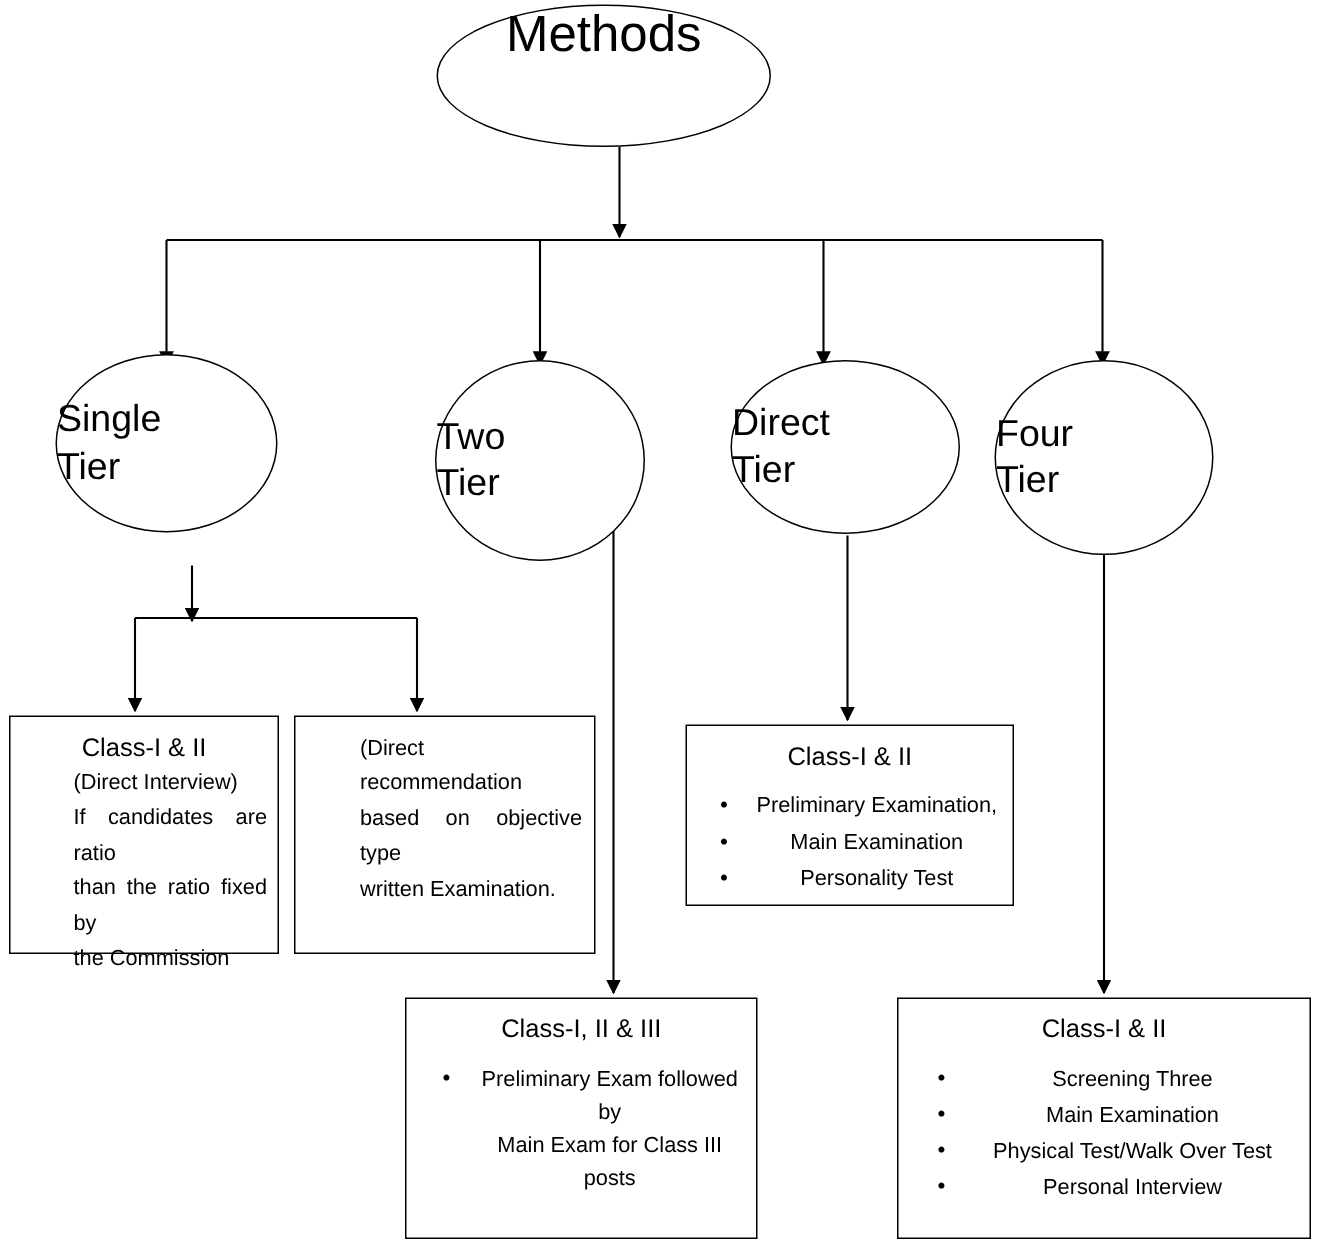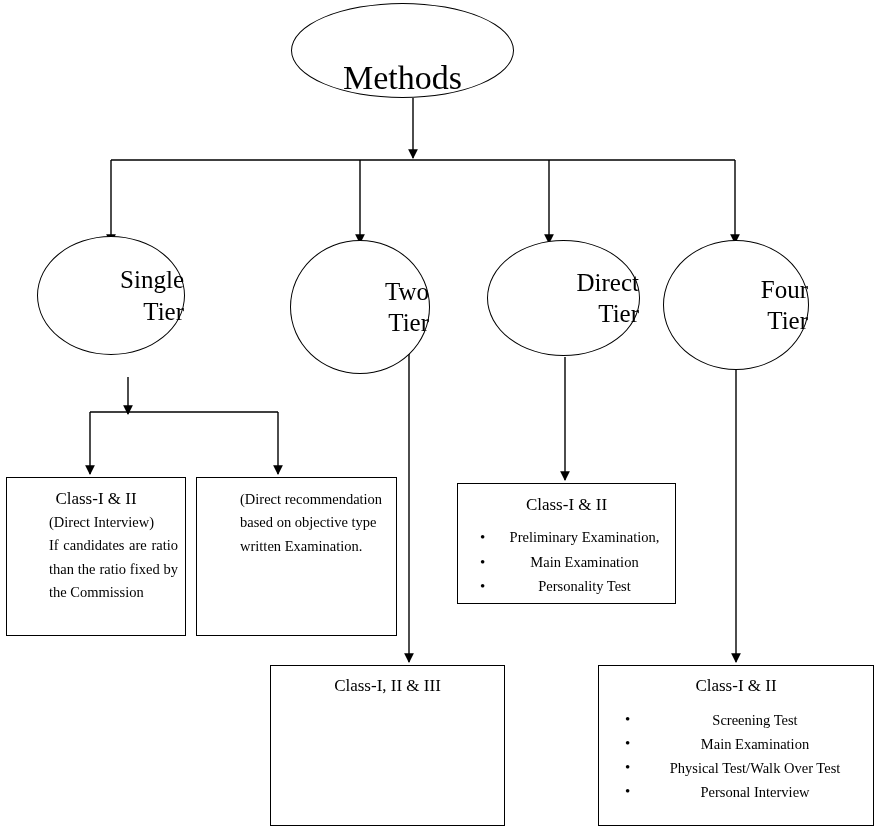--- a/index.html
+++ b/index.html
@@ -21,26 +21,25 @@
     left: 0;
     top: 0;
     width: 879px;
     height: 833px;
     pointer-events: none;
   }
   .node {
     position: absolute;
     box-sizing: border-box;
     display: flex;
-    align-items: flex-end;
+    align-items: flex-start;
     justify-content: center;
     text-align: center;
     border: 1.6px solid #000000;
     background: #ffffff;
-    font-family: Liberation Serif, serif;
   }
   .ellipse-node {
     border-radius: 50%;
     font-size: 34px;
     line-height: 1.12;
     font-weight: 400;
   }
   .circle-node {
     border-radius: 50%;
     font-size: 25px;
@@ -200,26 +199,30 @@
     <ul class="bullets">
       <li>Preliminary Examination,</li>
       <li>Main Examination</li>
       <li>Personality Test</li>
     </ul>
   </div>
 
   <div class="node box-node" id="box-two-1">
     <div class="box-title">Class-I, II &amp; III</div>
     <ul class="bullets">
+      <li>
+        <span class="sub">Preliminary Exam followed by</span>
+        <span class="sub">Main Exam for Class III posts</span>
+      </li>
     </ul>
   </div>
 
   <div class="node box-node" id="box-four-1">
     <div class="box-title">Class-I &amp; II</div>
     <ul class="bullets">
-      <li>Screening Test</li>
+      <li>Screening Three</li>
       <li>Main Examination</li>
       <li>Physical Test/Walk Over Test</li>
       <li>Personal Interview</li>
     </ul>
   </div>
 
 </div>
 
 </body></html>

